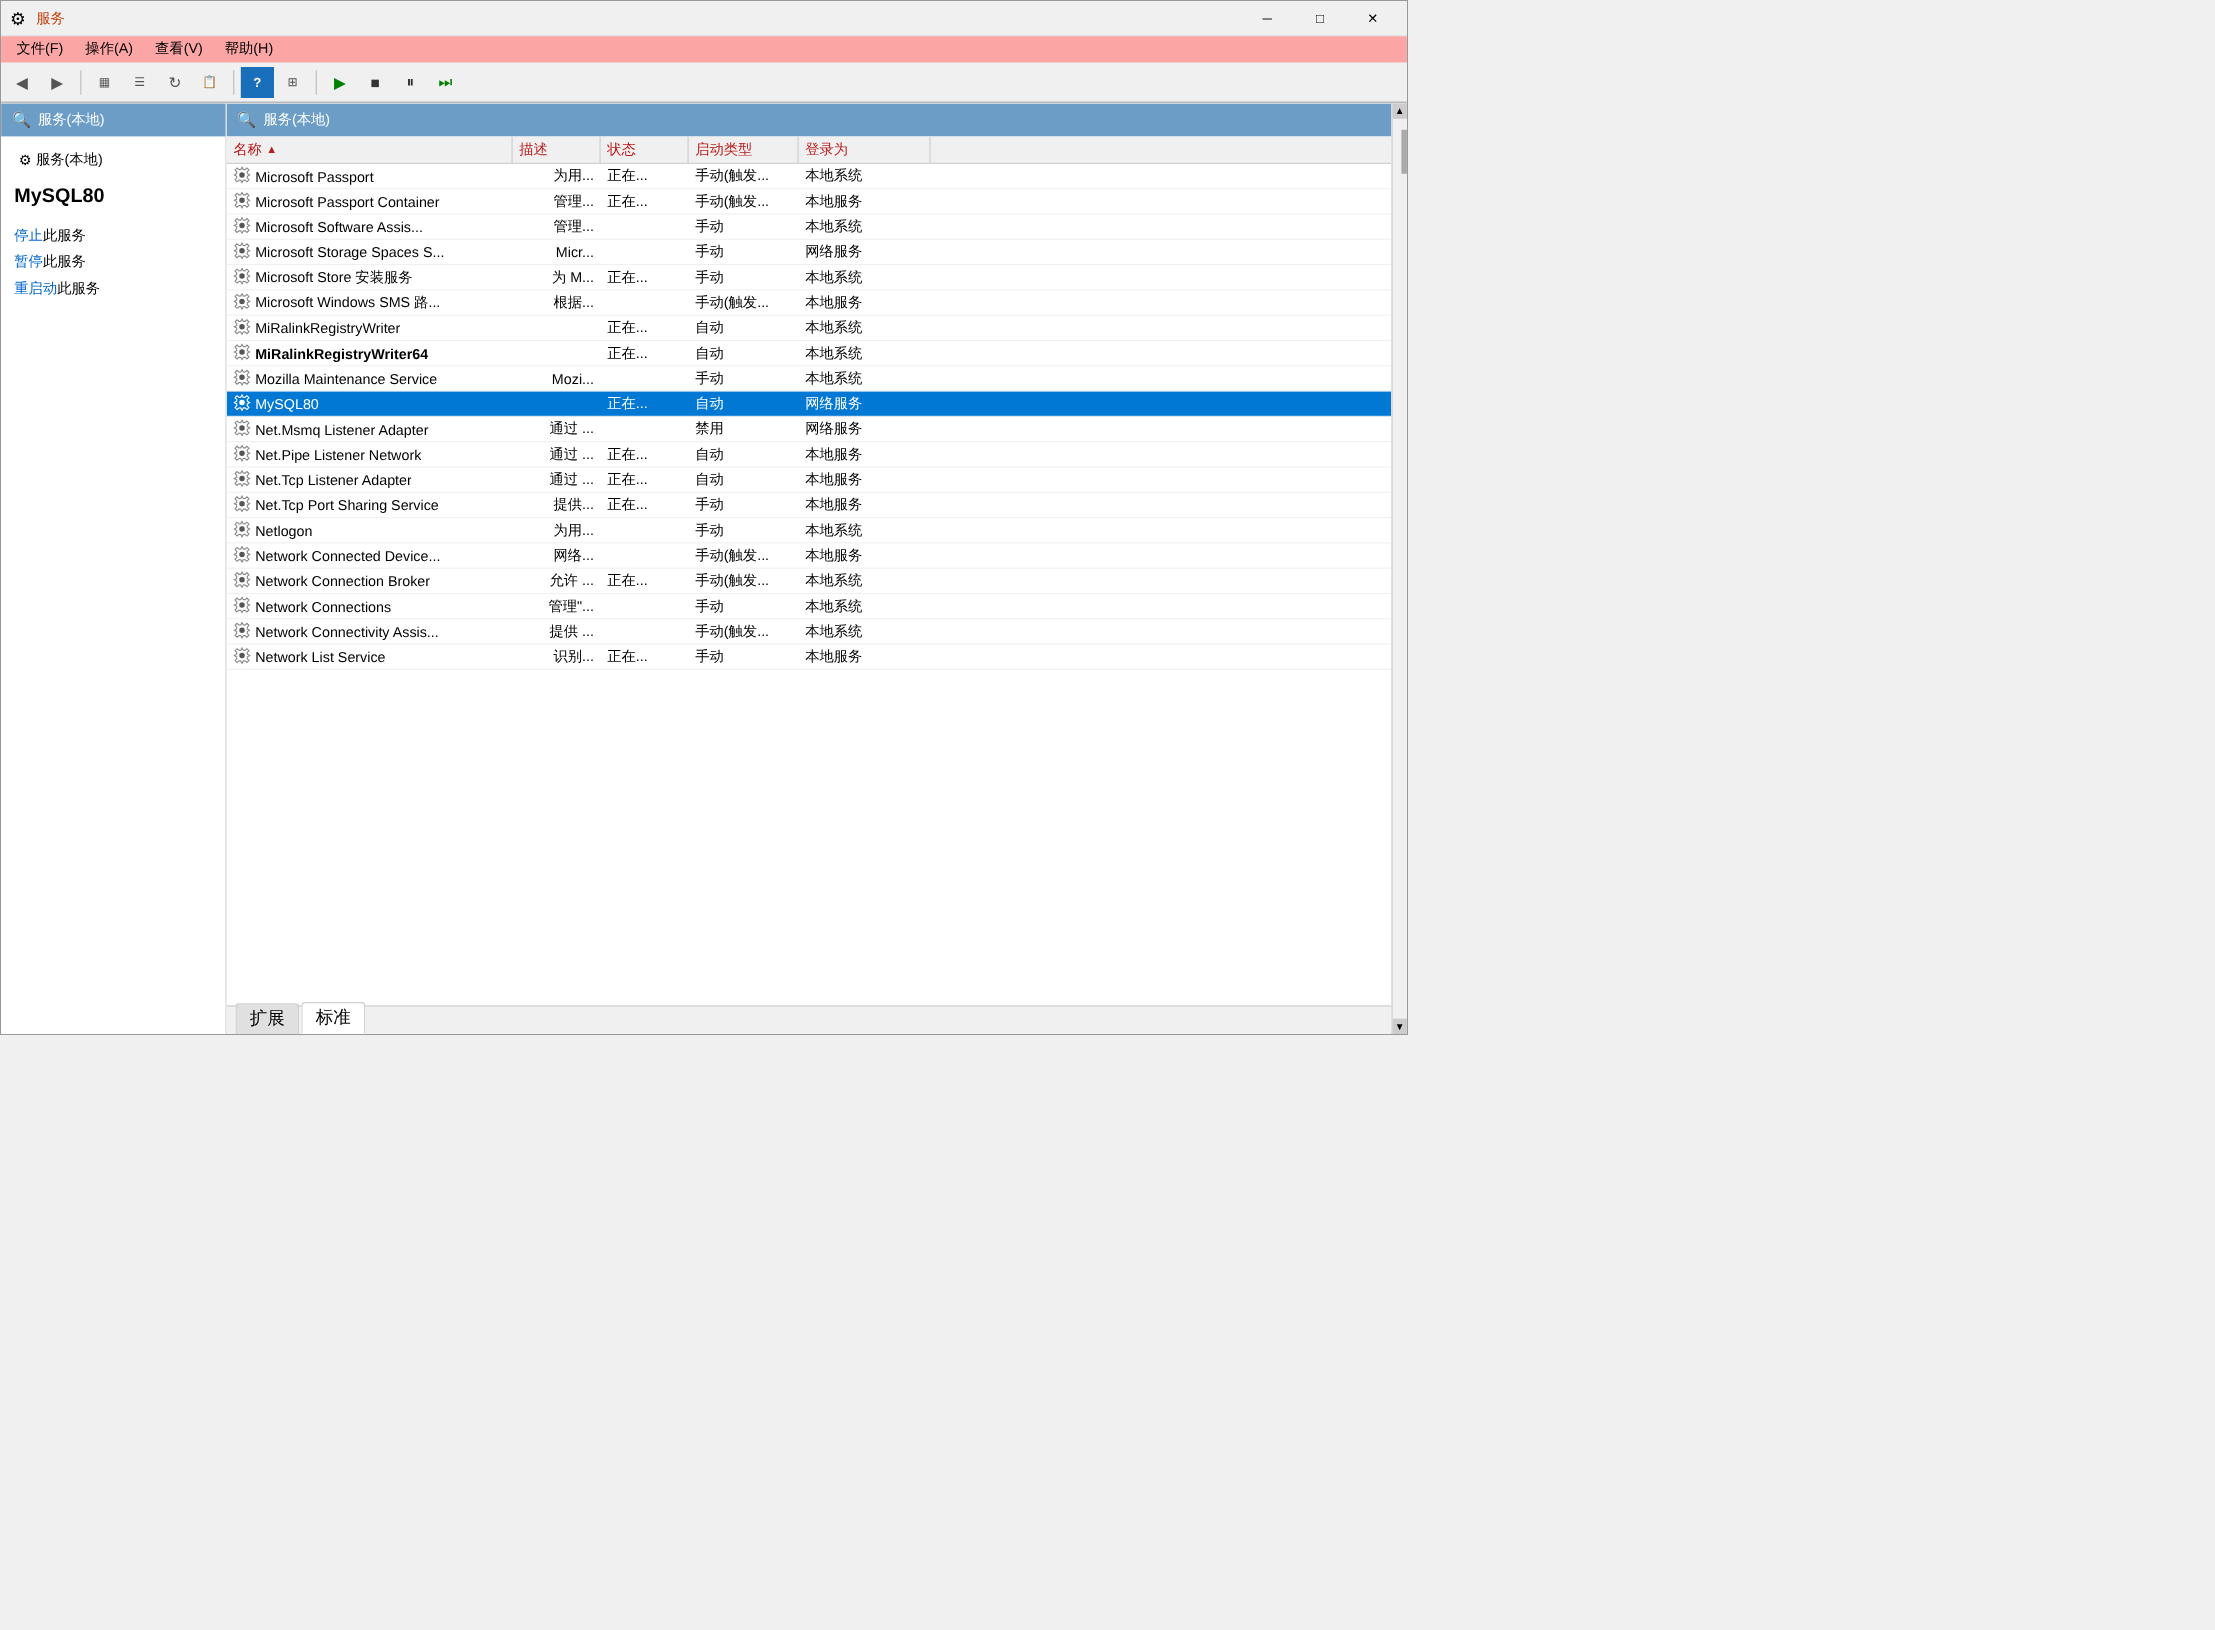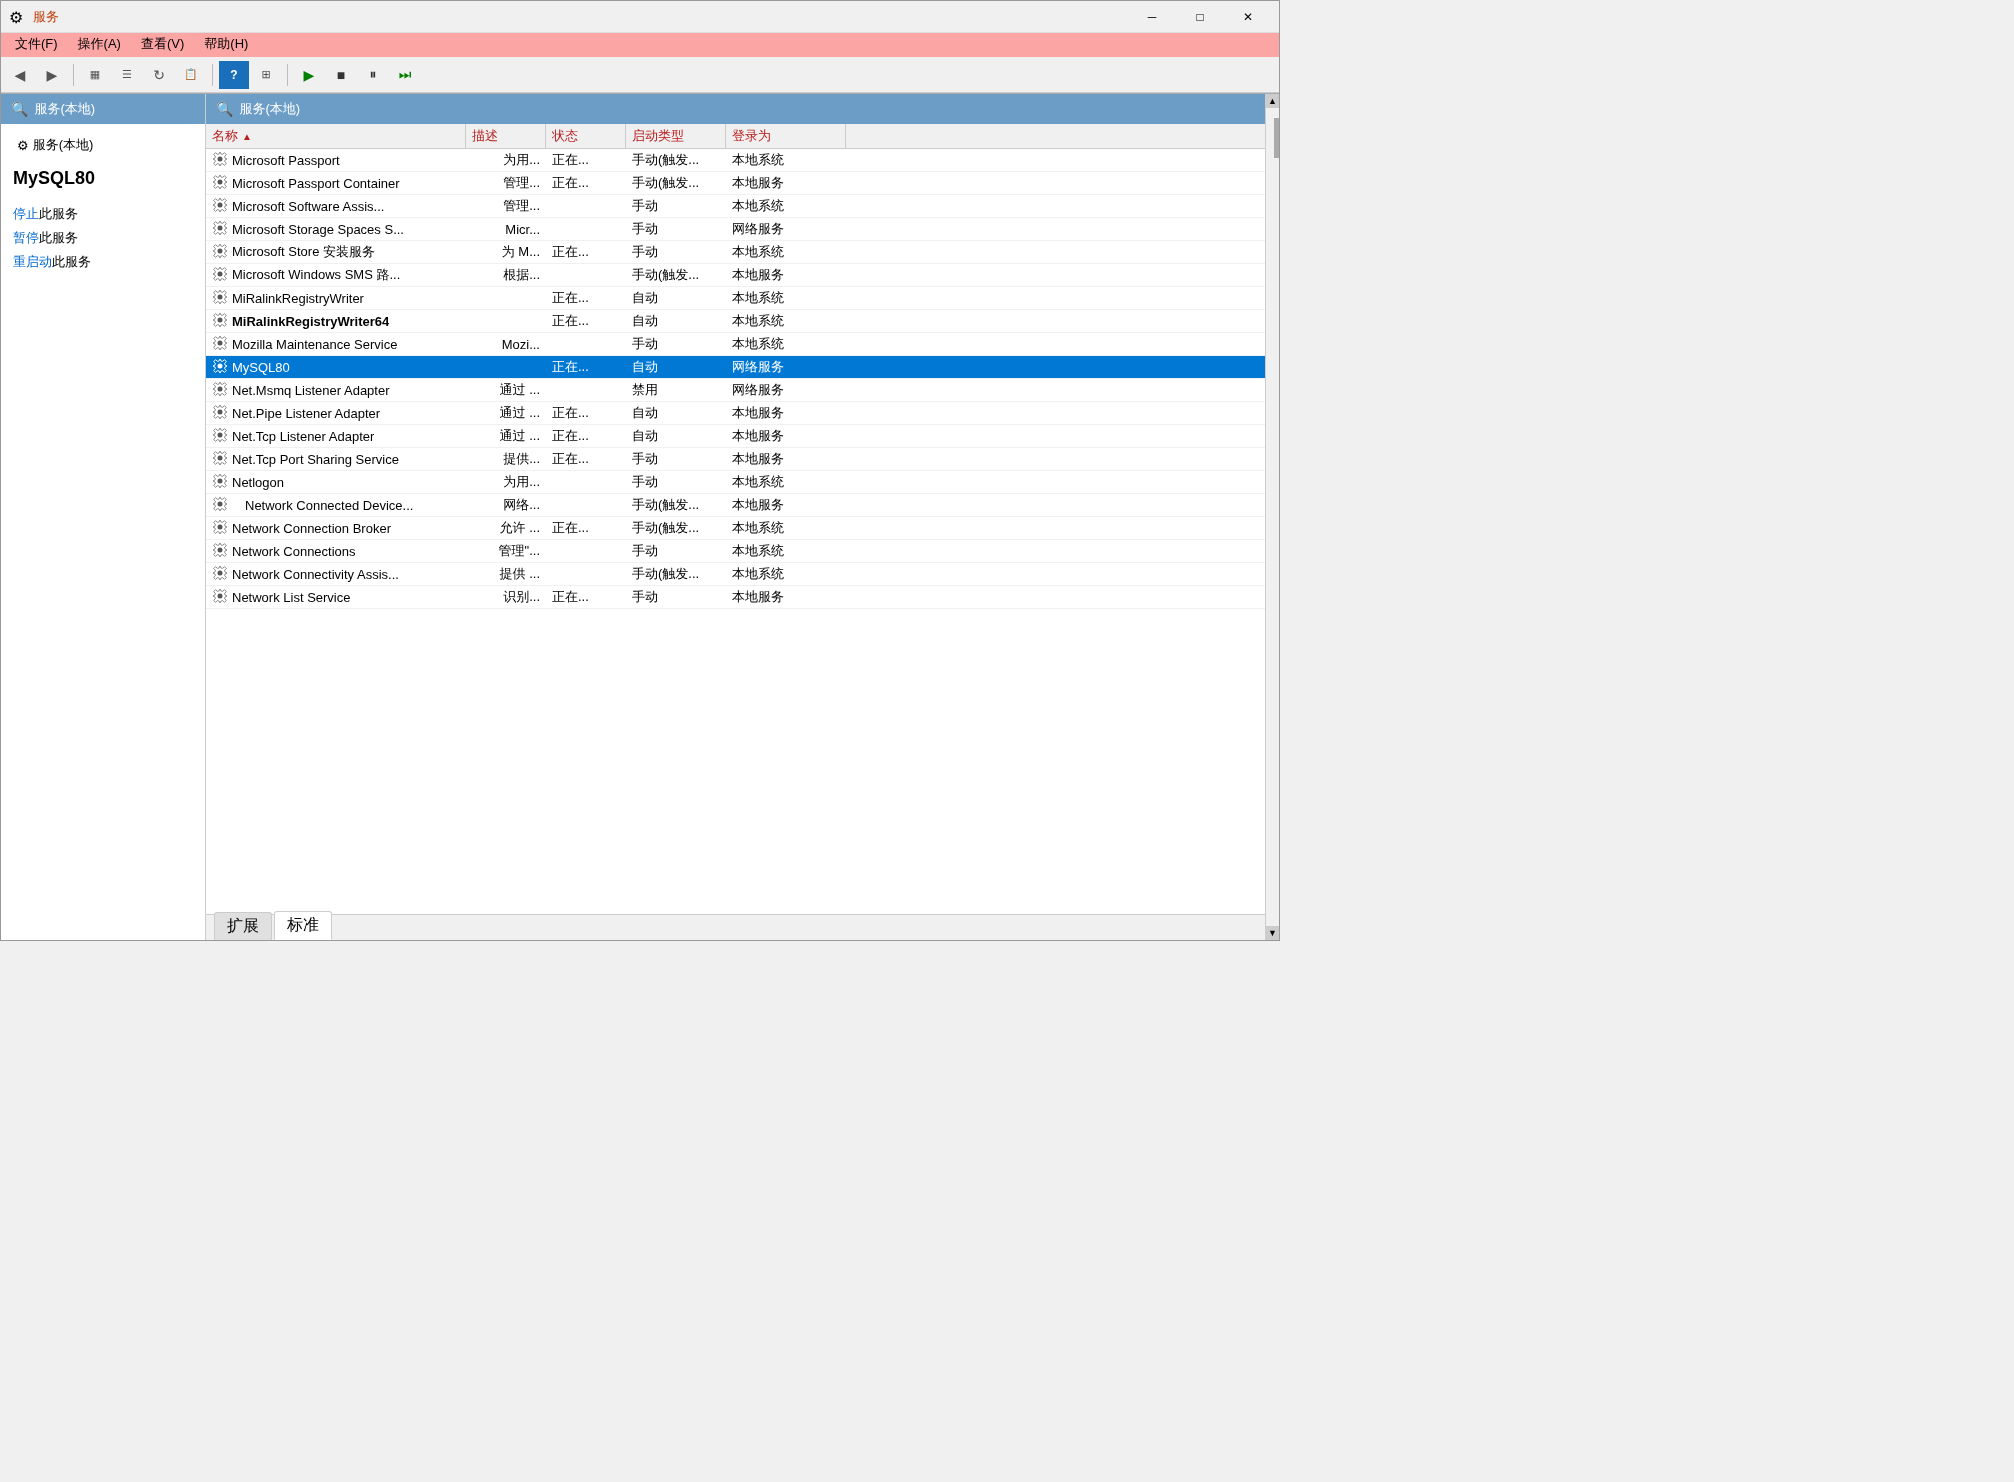--- a/index.html
+++ b/index.html
@@ -496,21 +496,21 @@
               <div class="td td-status status-running"></div>
               <div class="td td-startup">禁用</div>
               <div class="td td-login">网络服务</div>
             </div>
             <div class="table-row">
               <div class="td td-name">
                 <span class="service-icon"><svg viewBox="0 0 16 16" fill="#555">
     <path d="M8 5.5A2.5 2.5 0 1 0 8 10.5A2.5 2.5 0 1 0 8 5.5Z"></path>
     <path d="M8 1L6.8 3.2C6.3 3.1 5.8 3.1 5.3 3.3L3.5 1.7L1.7 3.5L3.3 5.3C3.1 5.8 3.1 6.3 3.2 6.8L1 8L3.2 9.2C3.1 9.7 3.1 10.2 3.3 10.7L1.7 12.5L3.5 14.3L5.3 12.7C5.8 12.9 6.3 12.9 6.8 12.8L8 15L9.2 12.8C9.7 12.9 10.2 12.9 10.7 12.7L12.5 14.3L14.3 12.5L12.7 10.7C12.9 10.2 12.9 9.7 12.8 9.2L15 8L12.8 6.8C12.9 6.3 12.9 5.8 12.7 5.3L14.3 3.5L12.5 1.7L10.7 3.3C10.2 3.1 9.7 3.1 9.2 3.2Z" fill="none" stroke="#888" stroke-width="1"></path>
   </svg></span>
-                <span style="overflow: hidden; text-overflow: ellipsis; white-space: nowrap;">Net.Pipe Listener Adapter</span>
+                <span style="overflow: hidden; text-overflow: ellipsis; white-space: nowrap;">Net.Pipe Listener Network</span>
               </div>
               <div class="td td-desc">通过 ...</div>
               <div class="td td-status status-running">正在...</div>
               <div class="td td-startup">自动</div>
               <div class="td td-login">本地服务</div>
             </div>
             <div class="table-row">
               <div class="td td-name">
                 <span class="service-icon"><svg viewBox="0 0 16 16" fill="#555">
     <path d="M8 5.5A2.5 2.5 0 1 0 8 10.5A2.5 2.5 0 1 0 8 5.5Z"></path>
@@ -548,21 +548,21 @@
               <div class="td td-status status-running"></div>
               <div class="td td-startup">手动</div>
               <div class="td td-login">本地系统</div>
             </div>
             <div class="table-row">
               <div class="td td-name">
                 <span class="service-icon"><svg viewBox="0 0 16 16" fill="#555">
     <path d="M8 5.5A2.5 2.5 0 1 0 8 10.5A2.5 2.5 0 1 0 8 5.5Z"></path>
     <path d="M8 1L6.8 3.2C6.3 3.1 5.8 3.1 5.3 3.3L3.5 1.7L1.7 3.5L3.3 5.3C3.1 5.8 3.1 6.3 3.2 6.8L1 8L3.2 9.2C3.1 9.7 3.1 10.2 3.3 10.7L1.7 12.5L3.5 14.3L5.3 12.7C5.8 12.9 6.3 12.9 6.8 12.8L8 15L9.2 12.8C9.7 12.9 10.2 12.9 10.7 12.7L12.5 14.3L14.3 12.5L12.7 10.7C12.9 10.2 12.9 9.7 12.8 9.2L15 8L12.8 6.8C12.9 6.3 12.9 5.8 12.7 5.3L14.3 3.5L12.5 1.7L10.7 3.3C10.2 3.1 9.7 3.1 9.2 3.2Z" fill="none" stroke="#888" stroke-width="1"></path>
   </svg></span>
-                <span style="overflow: hidden; text-overflow: ellipsis; white-space: nowrap; margin-left: 13px;">Network Connected Device...</span>
+                <span style="overflow: hidden; text-overflow: ellipsis; white-space: nowrap;">Network Connected Device...</span>
               </div>
               <div class="td td-desc">网络...</div>
               <div class="td td-status status-running"></div>
               <div class="td td-startup">手动(触发...</div>
               <div class="td td-login">本地服务</div>
             </div>
             <div class="table-row">
               <div class="td td-name">
                 <span class="service-icon"><svg viewBox="0 0 16 16" fill="#555">
     <path d="M8 5.5A2.5 2.5 0 1 0 8 10.5A2.5 2.5 0 1 0 8 5.5Z"></path>

